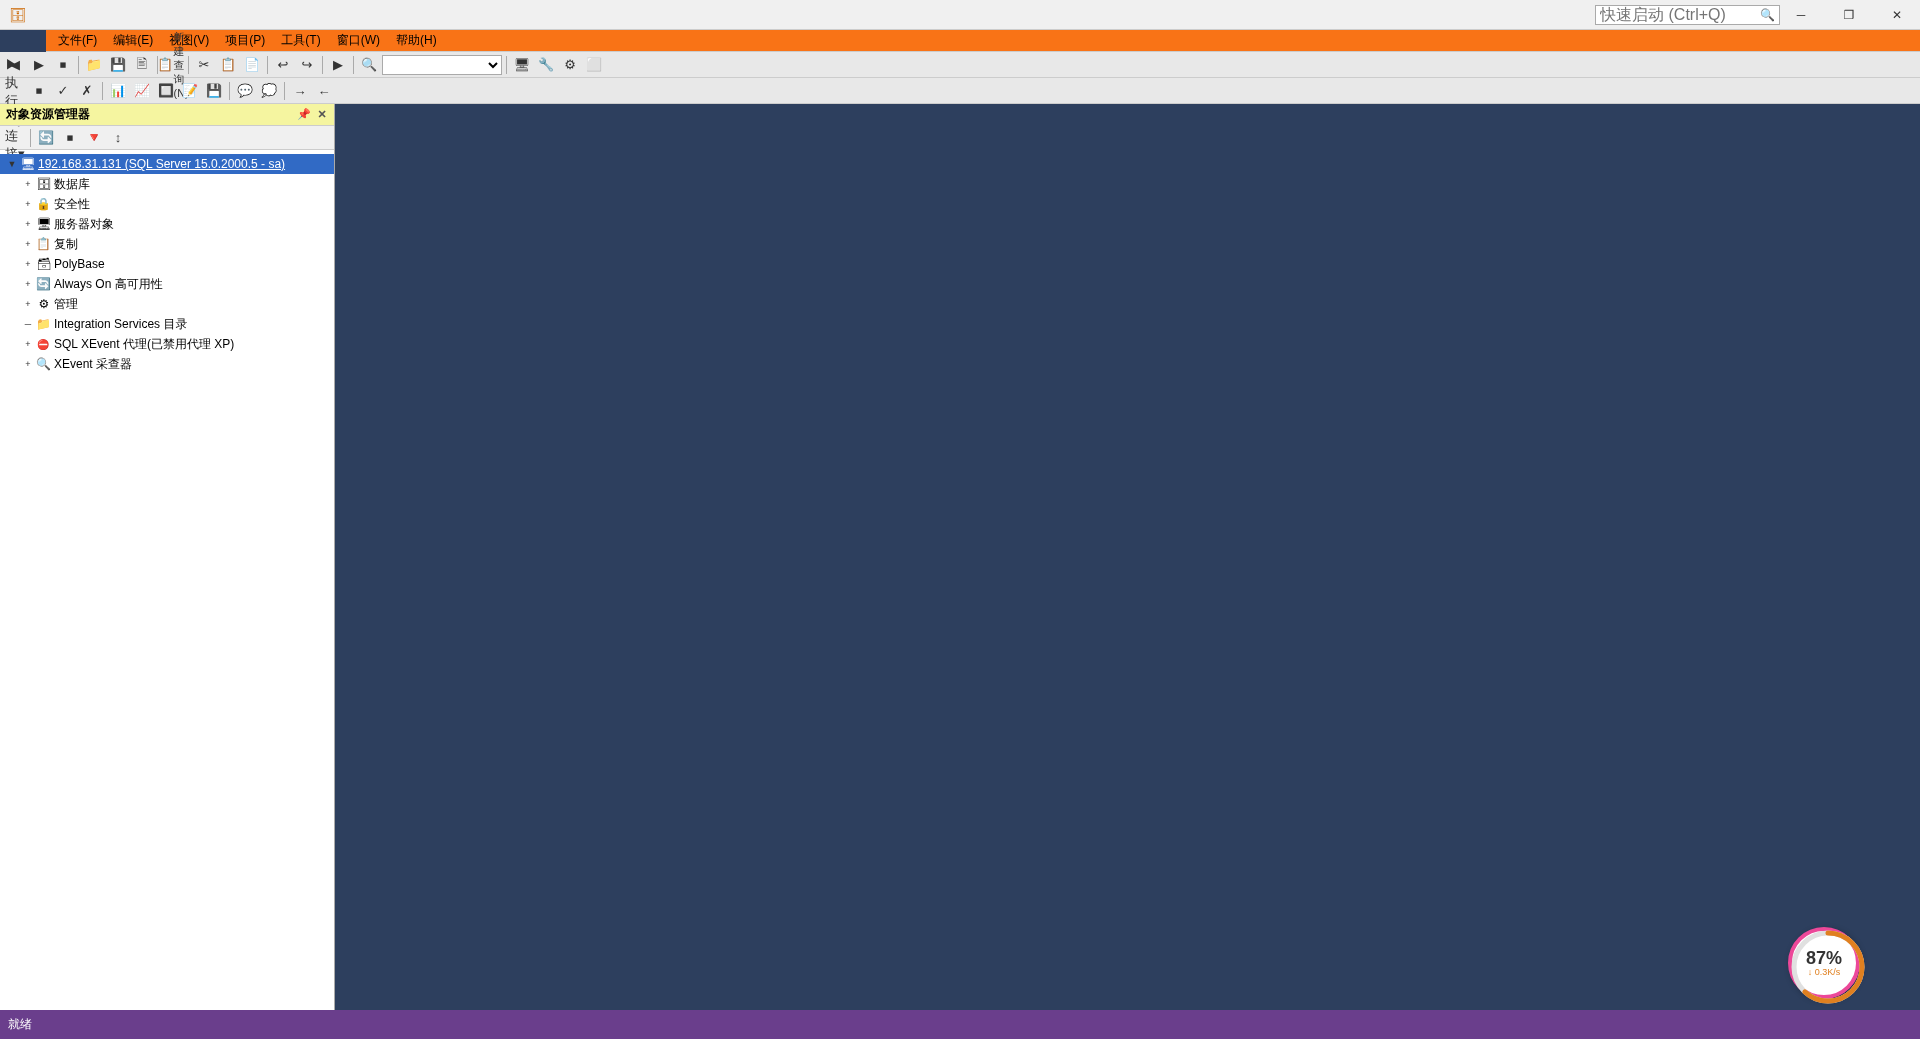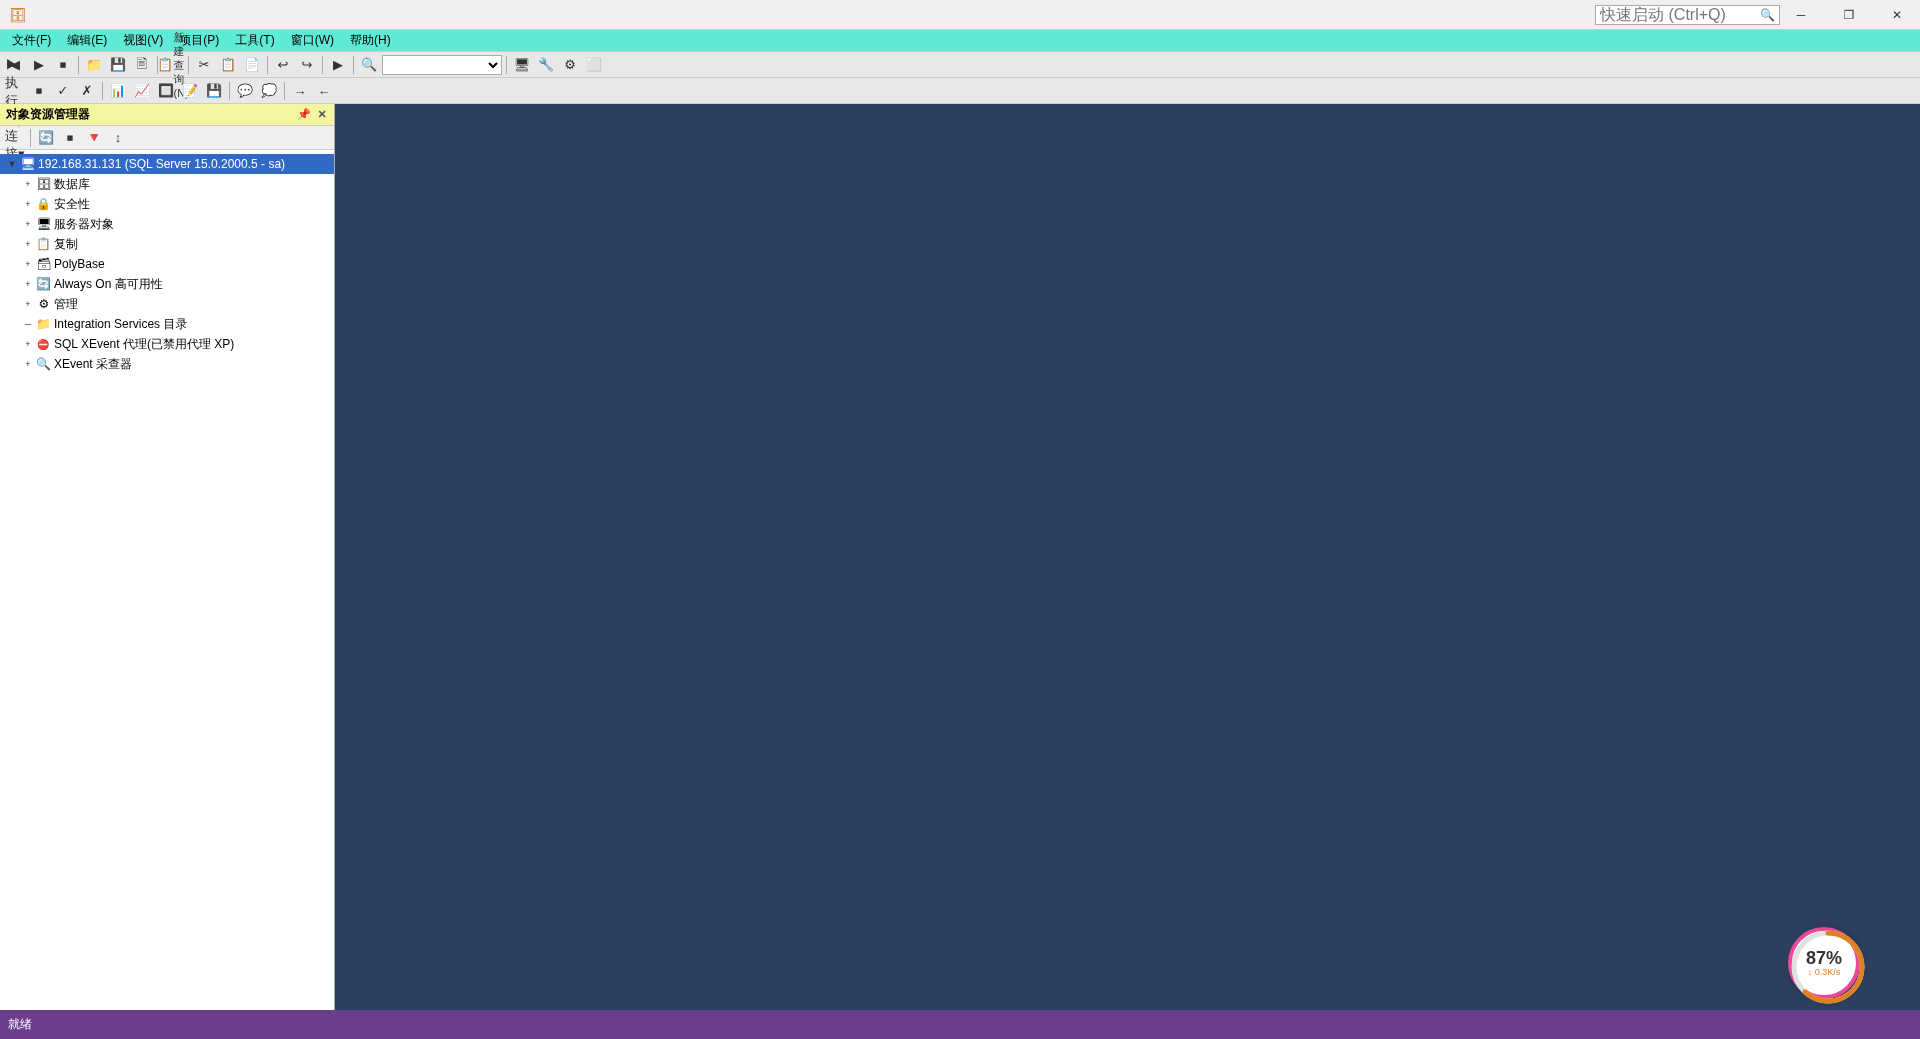--- a/index.html
+++ b/index.html
@@ -78,25 +78,26 @@
       color: #888;
     }
     #quicklaunch .search-btn {
       cursor: pointer;
       color: #555;
     }
 
     
     #menubar {
       height: 22px;
-      background: #5eead4;
+      background: #f97316;
       display: flex;
       align-items: center;
       padding: 0 4px;
       border-bottom: 1px solid #ccc;
+      margin-left: 46px;
     }
     .menu-item {
       padding: 2px 8px;
       cursor: pointer;
       font-size: 12px;
       color: #000;
       white-space: nowrap;
     }
 
     
@@ -203,21 +204,21 @@
     }
     .tree-item {
       display: flex;
       align-items: center;
       height: 20px;
       padding-right: 4px;
       cursor: pointer;
       white-space: nowrap;
     }
     .tree-item.selected { background: #316ac5; color: white; }
-    .tree-item.selected .tree-label { color: white; }
+    .tree-item.selected .tree-label { color: white; text-decoration: underline; }
     .tree-expand {
       width: 16px;
       height: 16px;
       display: flex;
       align-items: center;
       justify-content: center;
       font-size: 9px;
       color: #333;
       flex-shrink: 0;
       cursor: pointer;

